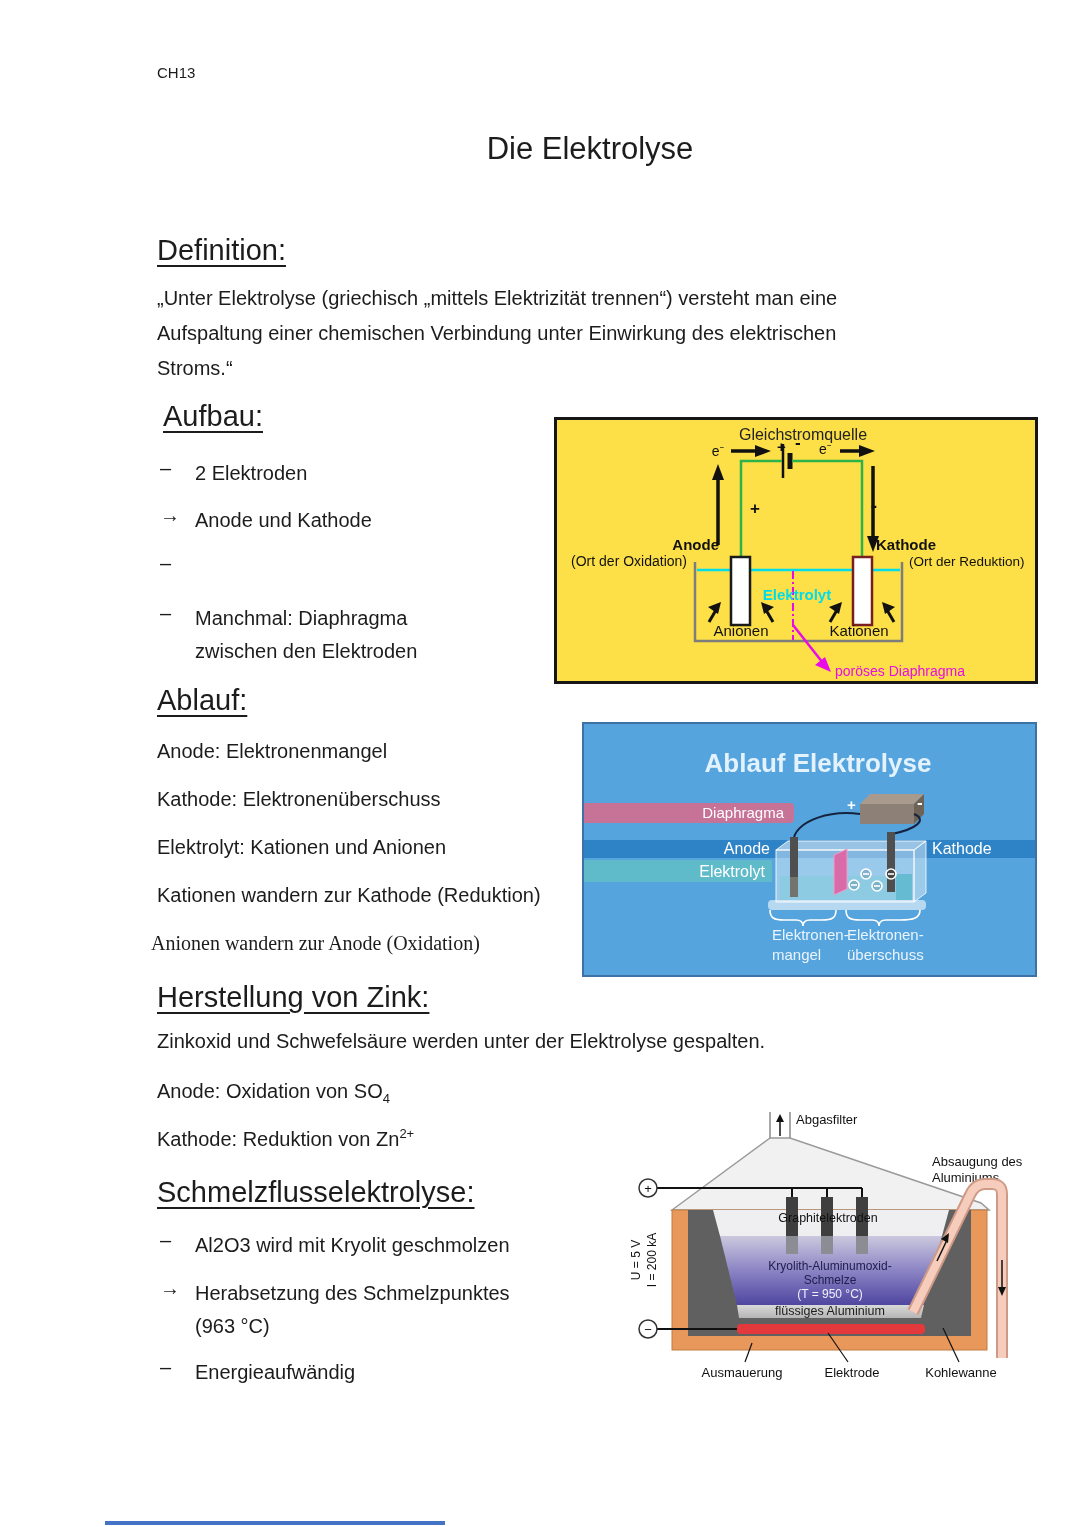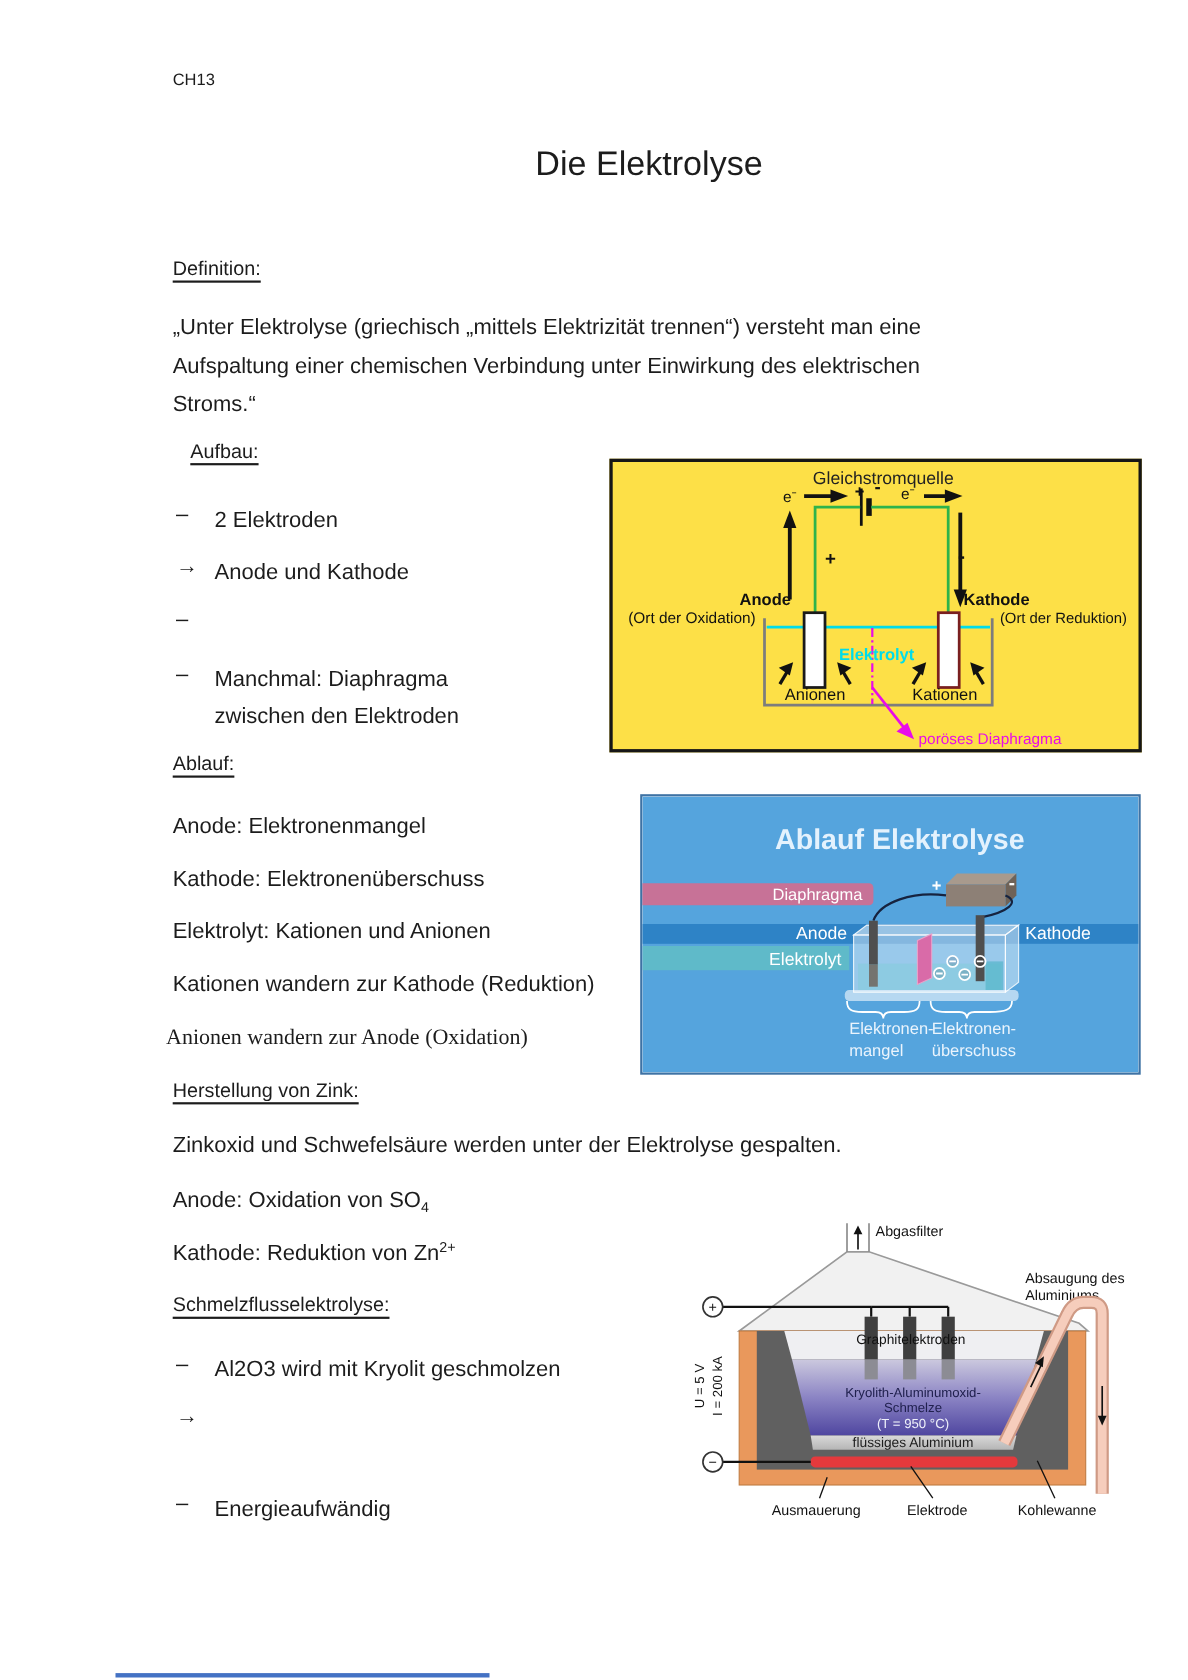--- a/index.html
+++ b/index.html
@@ -1,21 +1,21 @@
 <!DOCTYPE html>
 <html><head>
 <meta charset="utf-8">
 <style>
   html,body { margin:0; padding:0; background:#ffffff; }
   .page {
     position:relative; width:1080px; height:1527px; background:#ffffff;
     font-family:"Liberation Sans", sans-serif; color:#1c1c1c; overflow:hidden;
   }
   .t { position:absolute; white-space:nowrap;margin-left:28px; }
-  .h { font-size:18px; text-decoration:underline; text-underline-offset:5px; text-decoration-thickness:1.5px; }
+  .h { font-size:29px; text-decoration:underline; text-underline-offset:5px; text-decoration-thickness:1.5px; }
   .b { font-size:20px; }
   .small { font-size:15px; }
   .title { font-size:31px; left:0; width:1080px; text-align:center; }
   .li { position:absolute; display:flex; align-items:flex-start; font-size:20px; }
   .li .marker { width:35px; flex:0 0 35px; }
   .li .litext { line-height:33px; }
   .line2 { display:block; }
   sub { font-size:13px; }
   sup { font-size:13px; }
   .diagram1 { position:absolute; left:554px; top:417px; width:484px; height:267px;
@@ -32,21 +32,21 @@
 <div class="page">
 
   <div class="t small" style="left:129px; top:64px;">CH13</div>
   <div class="t title" style="top:131px;padding-left:22px;">Die Elektrolyse</div>
 
   <div class="t h" style="left:129px; top:234px;">Definition:</div>
   <div class="t b" style="left:129px; top:287px;">„Unter Elektrolyse (griechisch „mittels Elektrizität trennen“) versteht man eine</div>
   <div class="t b" style="left:129px; top:322px;">Aufspaltung einer chemischen Verbindung unter Einwirkung des elektrischen</div>
   <div class="t b" style="left:129px; top:357px;">Stroms.“</div>
 
-  <div class="t h" style="left:145px; top:400px;">Aufbau:</div>
+  <div class="t h" style="left:135px; top:400px;">Aufbau:</div>
   <div class="li" style="left:160px; top:457px;">
     <span class="marker">–</span>
     <span class="litext">2 Elektroden</span>
   </div>
   <div class="li" style="left:160px; top:504px;">
     <span class="marker">→</span>
     <span class="litext">Anode und Kathode</span>
   </div>
   <div class="li" style="left:160px; top:552px;">
     <span class="marker">–</span>
@@ -203,20 +203,21 @@
   <div class="t b" style="left:129px; top:1080px;"><span>Anode: Oxidation von SO</span><sub>4</sub></div>
   <div class="t b" style="left:129px; top:1126px;"><span>Kathode: Reduktion von Zn</span><sup>2+</sup></div>
 
   <div class="t h" style="left:129px; top:1176px;">Schmelzflusselektrolyse:</div>
   <div class="li" style="left:160px; top:1229px;">
     <span class="marker">–</span>
     <span class="litext">Al2O3 wird mit Kryolit geschmolzen</span>
   </div>
   <div class="li" style="left:160px; top:1277px;">
     <span class="marker">→</span>
+    <span class="litext"><span>Herabsetzung des Schmelzpunktes</span><span class="line2">(963 °C)</span></span>
   </div>
   <div class="li" style="left:160px; top:1356px;">
     <span class="marker">–</span>
     <span class="litext">Energieaufwändig</span>
   </div>
 
   <div class="diagram3">
     <svg width="460" height="300" viewBox="0 0 460 300">
       <defs>
         <linearGradient id="meltGrad" x1="0" y1="0" x2="0" y2="1">

